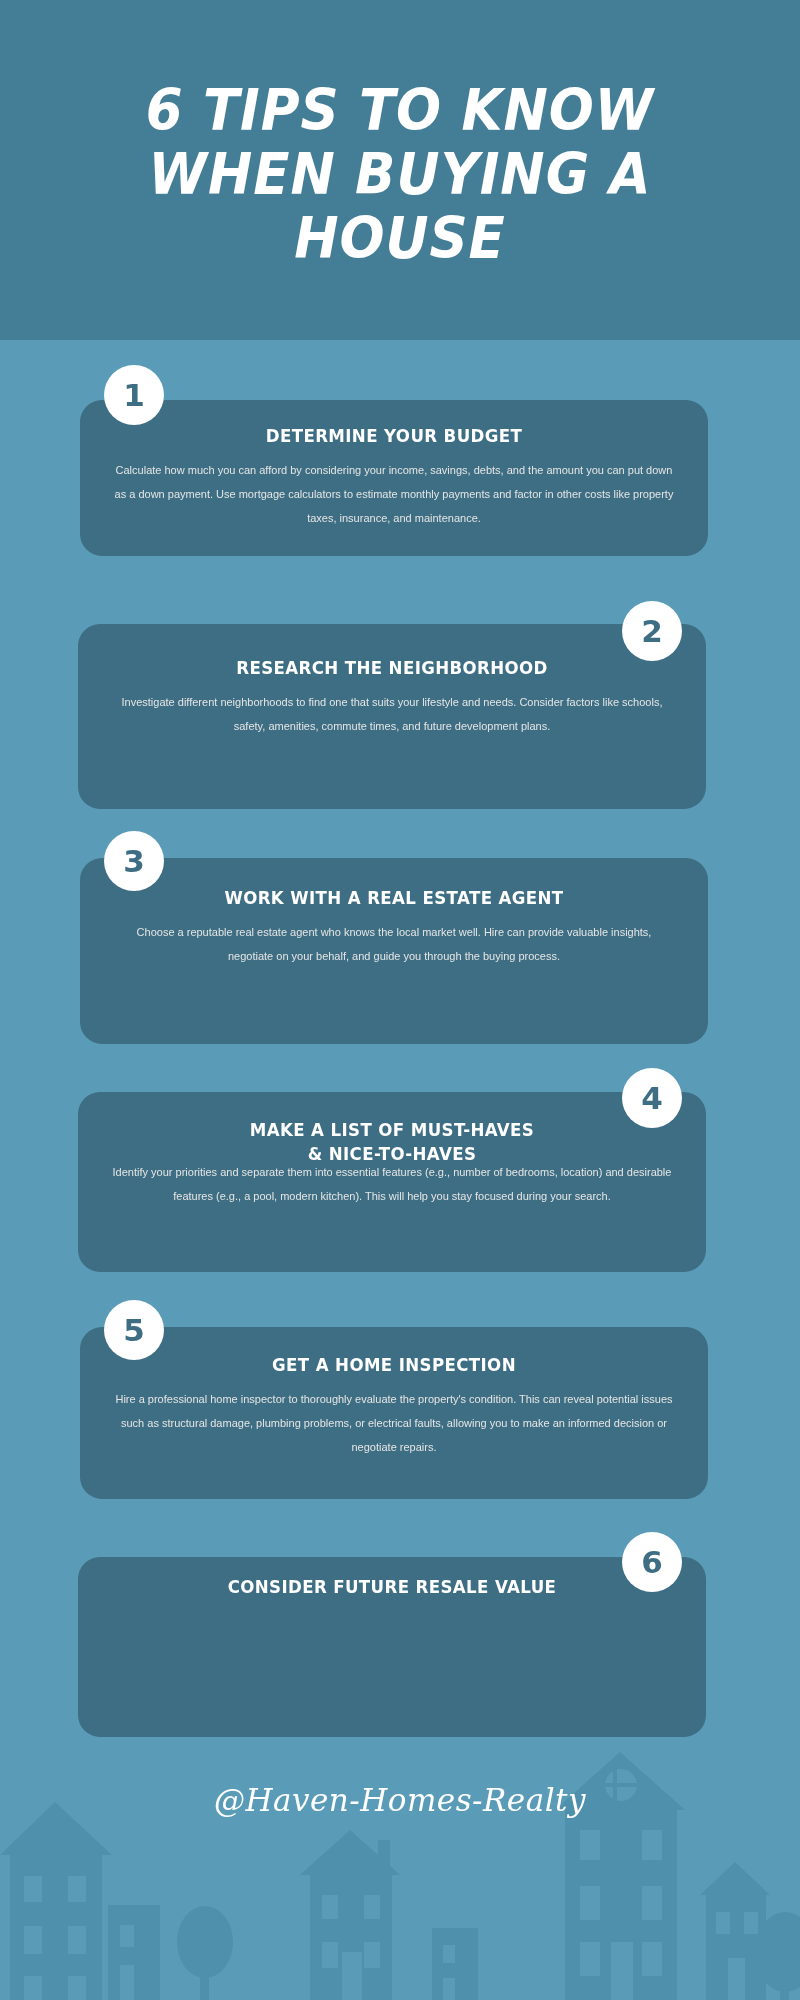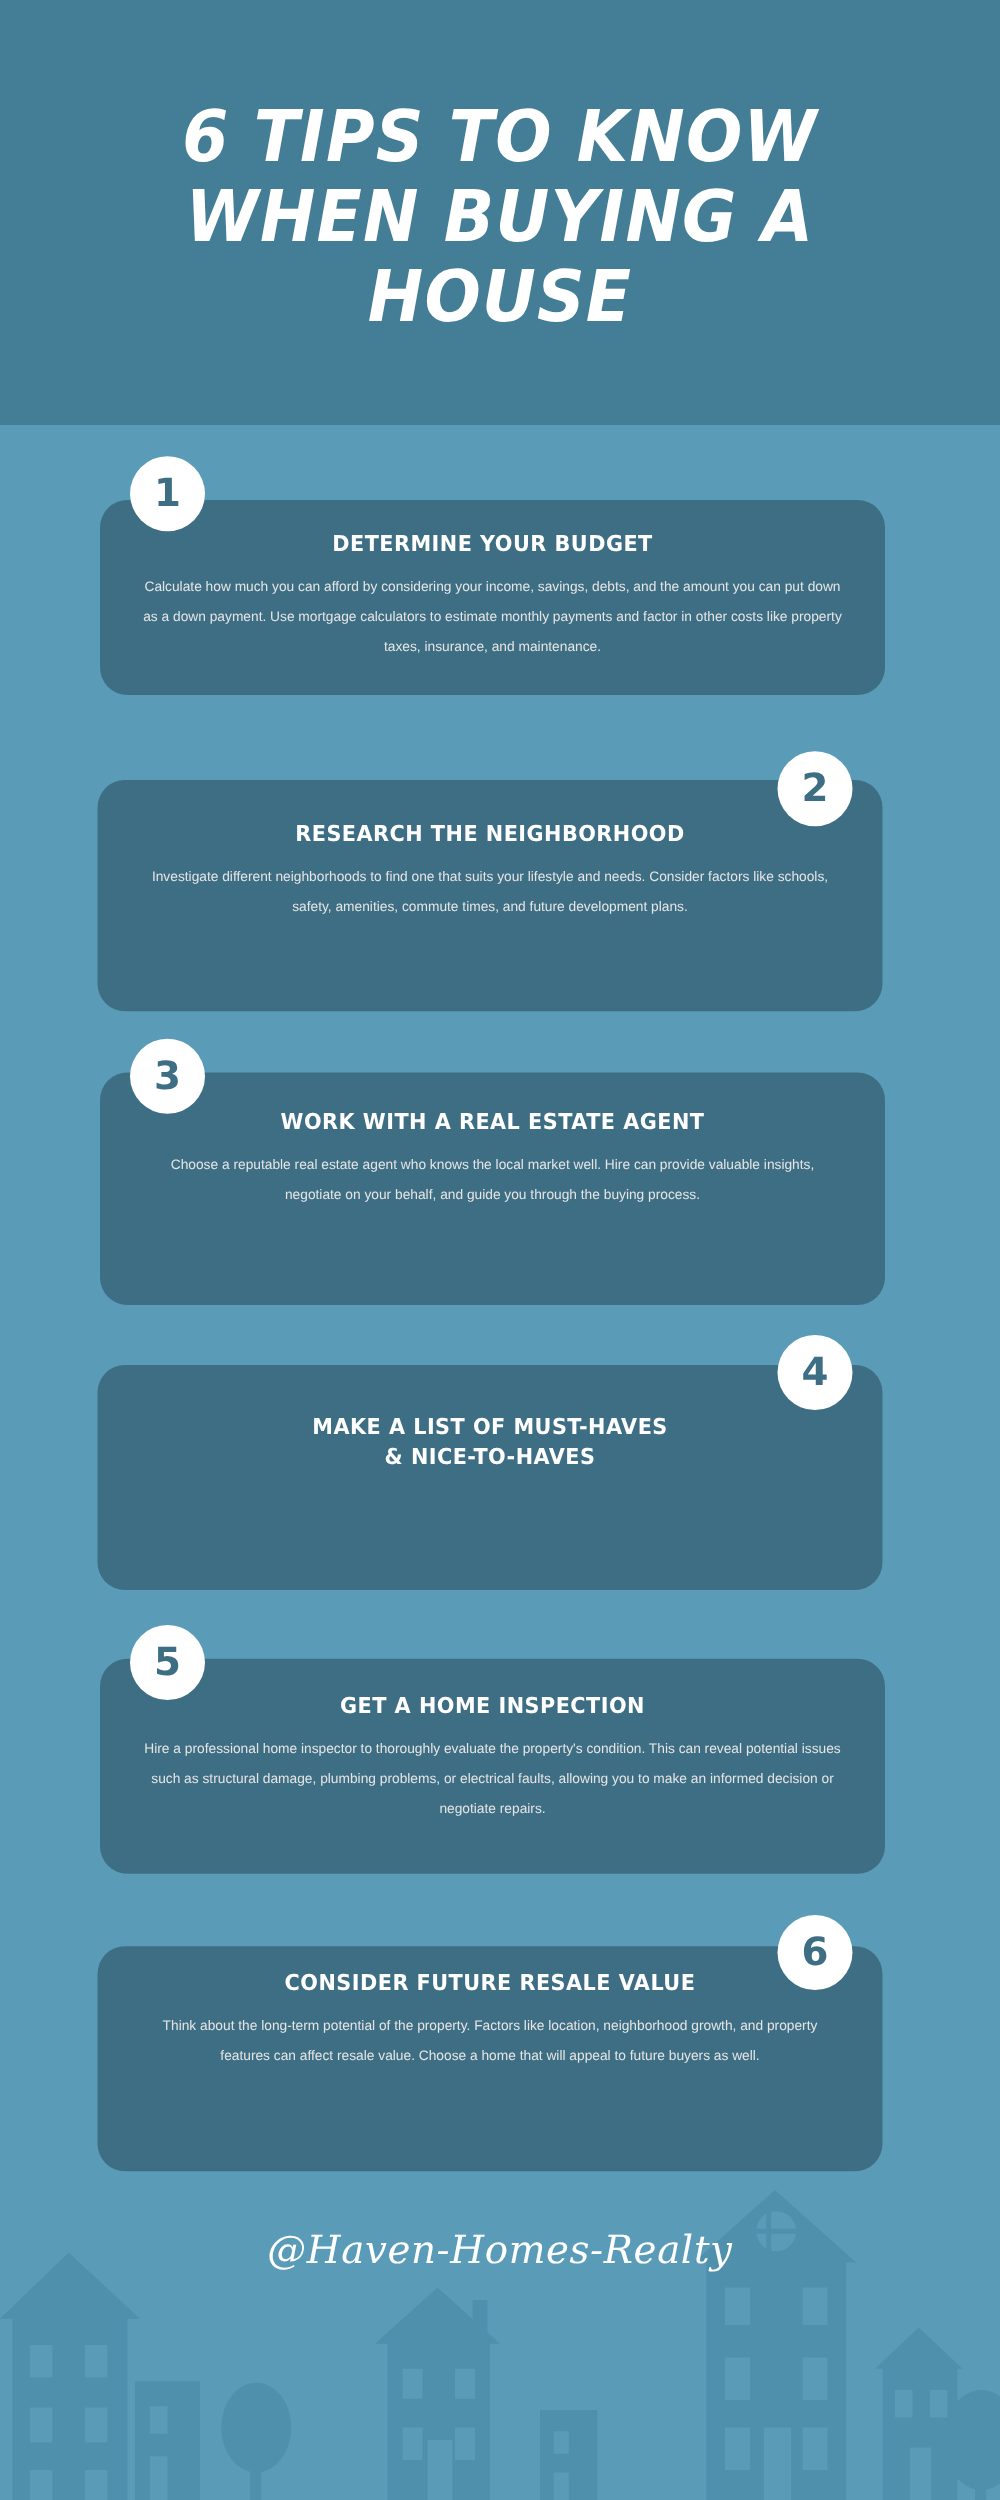--- a/index.html
+++ b/index.html
@@ -144,43 +144,43 @@
     <div class="card-inner" style="padding-top:28px;">
       <div class="card-title">WORK WITH A REAL ESTATE AGENT</div>
       <div class="card-body">Choose a reputable real estate agent who knows the local market well. Hire can provide valuable insights, negotiate on your behalf, and guide you through the buying process.</div>
     </div>
   </div>
 
   <div class="badge" style="left:622px; top:1068px;">
     <span>4</span>
   </div>
   <div class="card tight" style="left:78px; top:1092px; height:180px;">
-    <div class="card-inner" style="padding-top:38px;">
+    <div class="card-inner" style="padding-top:26px;">
       <div class="card-title">MAKE A LIST OF MUST-HAVES
 &amp; NICE-TO-HAVES</div>
+      <div class="card-body">Identify your priorities and separate them into essential features (e.g., number of bedrooms, location) and desirable features (e.g., a pool, modern kitchen). This will help you stay focused during your search.</div>
     </div>
   </div>
 
   <div class="badge" style="left:104px; top:1300px;">
     <span>5</span>
   </div>
   <div class="card" style="left:80px; top:1327px; height:172px;">
     <div class="card-inner" style="padding-top:26px;">
       <div class="card-title">GET A HOME INSPECTION</div>
       <div class="card-body">Hire a professional home inspector to thoroughly evaluate the property's condition. This can reveal potential issues such as structural damage, plumbing problems, or electrical faults, allowing you to make an informed decision or negotiate repairs.</div>
     </div>
   </div>
 
   <div class="badge" style="left:622px; top:1532px;">
     <span>6</span>
   </div>
   <div class="card" style="left:78px; top:1557px; height:180px;">
     <div class="card-inner" style="padding-top:18px;">
       <div class="card-title">CONSIDER FUTURE RESALE VALUE</div>
-      <div class="card-body">Think about the long-term potential of the property. Factors like location, neighborhood growth, and property features can affect resale value. Choose a home that will appeal to future buyers as well.</div>
     </div>
   </div>
 
   <div class="footer">
     <svg width="800" height="310" viewBox="0 0 800 310">
       <g fill="#4f90ad">
 
         <polygon points="555,120 620,62 685,120"></polygon>
         <rect x="565" y="118" width="112" height="192"></rect>
         <circle cx="621" cy="95" r="16" fill="#5a9cb8"></circle>

